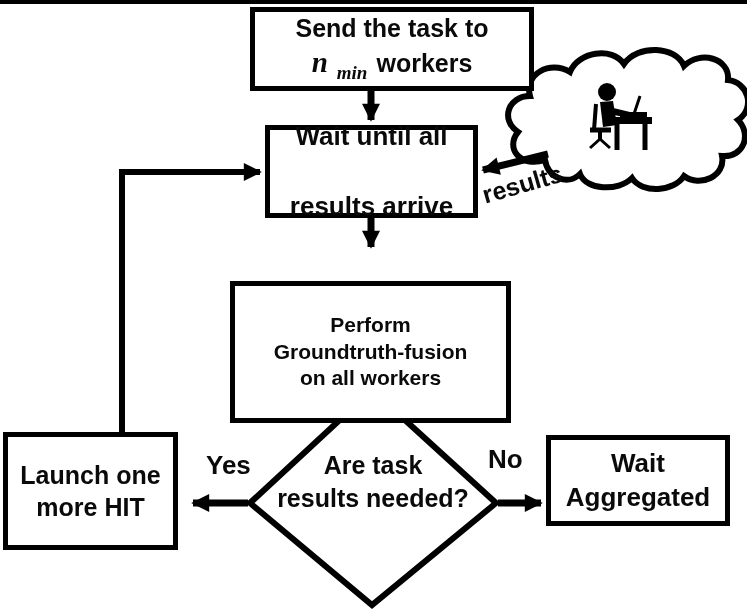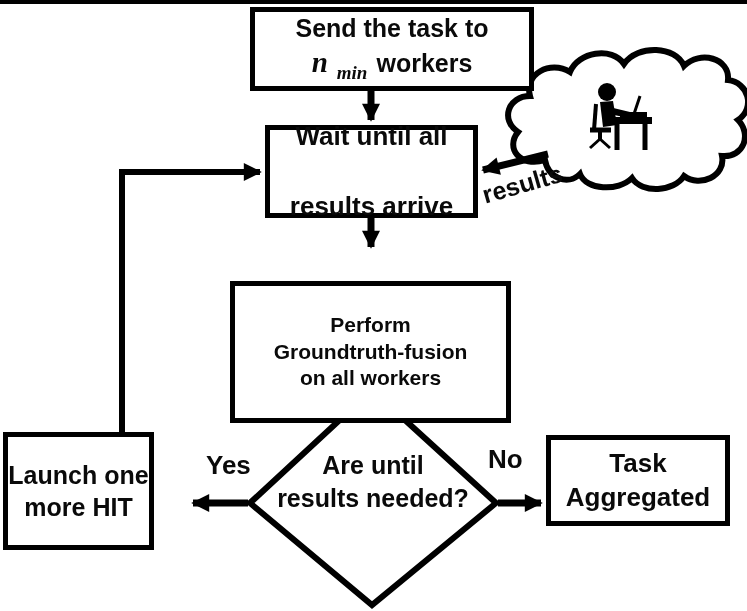--- a/index.html
+++ b/index.html
@@ -14,21 +14,21 @@
 
   .box {
     position:absolute; box-sizing:border-box;
     border:5px solid #000; background:#ffffff;
     display:flex; flex-direction:column; justify-content:center; align-items:center;
     text-align:center; font-weight:700; font-size:25px; line-height:1.28;
   }
   .box-send   { left:250px; top:7px;   width:284px; height:84px; }
   .box-wait   { left:265px; top:125px; width:213px; height:93px; font-size:26px;gap:36px; }
   .box-fusion { left:230px; top:253px; width:281px; height:142px; font-size:21px;margin-top:28px; }
-  .box-launch { left:3px;   top:432px; width:151px; height:118px; font-size:25px; }
+  .box-launch { left:3px;   top:432px; width:175px; height:118px; font-size:25px; }
   .box-task   { left:546px; top:435px; width:184px; height:91px;  font-size:26px; }
 
   .math-var {
     font-family:"Liberation Serif", serif; font-style:italic;
     font-weight:600; font-size:29px;
   }
   .math-sub {
     font-family:"Liberation Serif", serif; font-style:italic;
     font-weight:600; font-size:19px; vertical-align:-7px; margin-left:9px;
   }
@@ -119,26 +119,26 @@
     <div class="ln">Groundtruth-fusion</div>
     <div class="ln">on all workers</div>
   </div>
 
   <div class="box box-launch">
     <div class="ln">Launch one</div>
     <div class="ln">more HIT</div>
   </div>
 
   <div class="box box-task">
-    <div class="ln">Task</div>
+    <div class="ln">Wait</div>
     <div class="ln">Aggregated</div>
   </div>
 
   <div class="diamond-text">
-    <div class="ln">Are until</div>
+    <div class="ln">Are task</div>
     <div class="ln">results needed?</div>
   </div>
 
   <div class="lbl lbl-yes">Yes</div>
   <div class="lbl lbl-no">No</div>
   <div class="lbl lbl-results">results</div>
 
 </div>
 
 </body></html>

